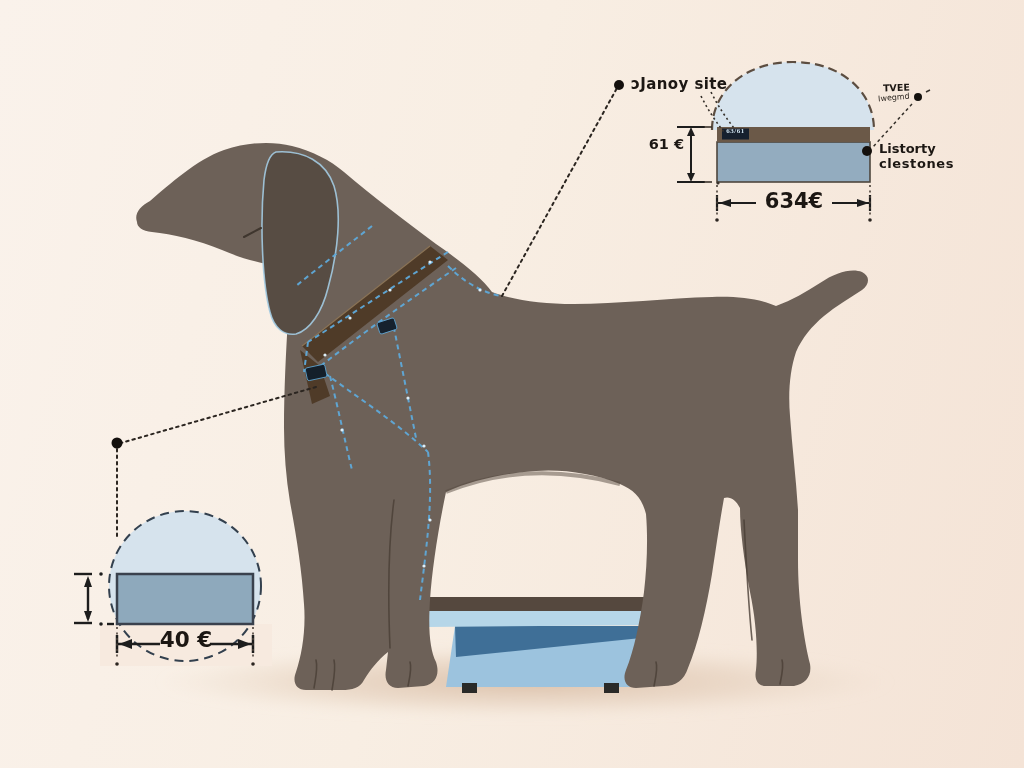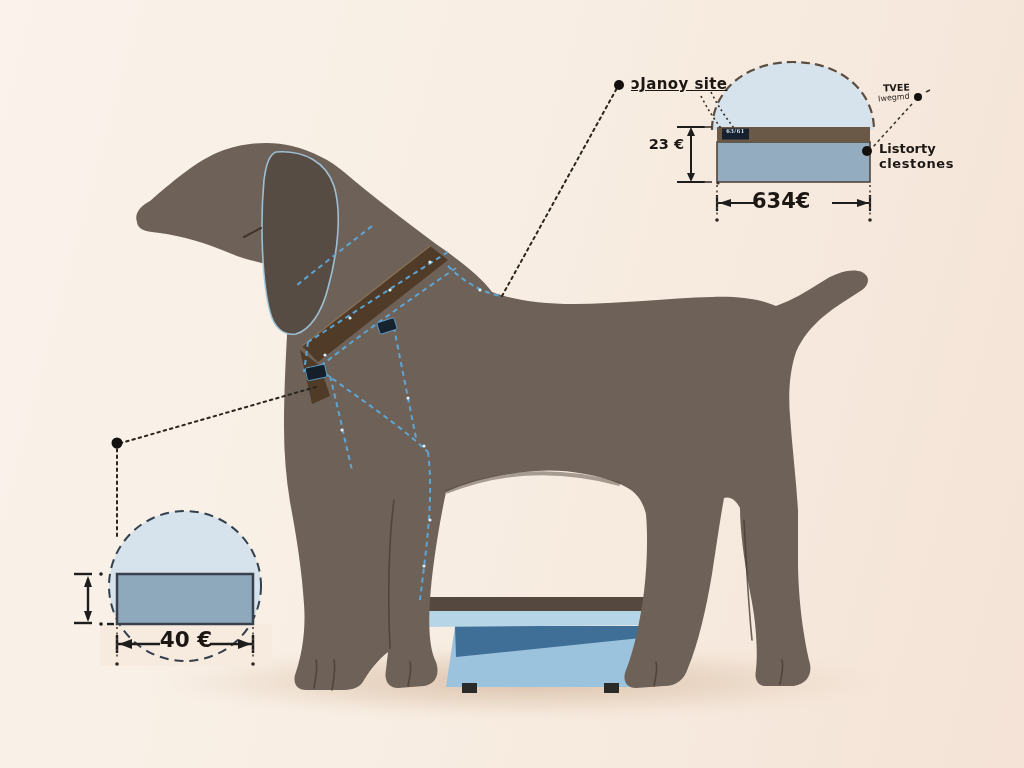--- a/index.html
+++ b/index.html
@@ -3,23 +3,23 @@
 <meta charset="utf-8">
 <style>
   html,body{margin:0;padding:0;}
   #stage{
     position:relative;width:1024px;height:768px;overflow:hidden;
     background:linear-gradient(105deg,#faf2eb 0%,#f8eee3 45%,#f4e3d6 100%);
     font-family:"DejaVu Sans",sans-serif;color:#1c1713;
   }
   #art{position:absolute;left:0;top:0;}
   .lbl{position:absolute;font-weight:bold;color:#1c1713;white-space:nowrap;}
-  .lbl-leader{left:631px;top:75px;font-size:15px;letter-spacing:.4px;text-decoration:underline;}
+  .lbl-leader{left:631px;top:75px;font-size:15px;letter-spacing:.4px;}
   .lbl-height{left:634px;top:136px;width:50px;text-align:right;font-size:14.5px;}
-  .lbl-width-top{left:752px;top:189px;width:84px;text-align:left;font-size:21px;}
+  .lbl-width-top{left:752px;top:189px;width:84px;text-align:center;font-size:21px;}
   .lbl-chip{left:721px;top:127px;width:29px;text-align:center;font-size:7px;color:#cfe2ef;letter-spacing:.5px;font-family:Liberation Serif, serif;}
   .lbl-note1{left:883px;top:82px;font-size:9.5px;transform:rotate(-2deg);}
   .lbl-note2{left:878px;top:93px;font-size:8px;font-weight:normal;transform:rotate(-5deg);color:#2e2822;}
   .lbl-side1{left:879px;top:141px;font-size:13px;}
   .lbl-side2{left:879px;top:156px;font-size:13px;letter-spacing:.6px;}
   .lbl-width-bottom{left:143px;top:627px;width:86px;text-align:center;font-size:21.5px;}
 </style>
 </head>
 <body>
 
@@ -233,21 +233,21 @@
     <g stroke="#4a4038" stroke-width="1.6" stroke-dasharray="2 3.5" fill="#2b2520">
       <line x1="117" y1="627" x2="117" y2="660"></line>
       <line x1="253" y1="627" x2="253" y2="660"></line>
       <circle cx="117" cy="664" r="1.8" stroke="none"></circle>
       <circle cx="253" cy="664" r="1.8" stroke="none"></circle>
     </g>
   </g>
 </svg>
 
   <div class="lbl lbl-leader">ɔJanoy site</div>
-  <div class="lbl lbl-height">23 €</div>
+  <div class="lbl lbl-height">61 €</div>
   <div class="lbl lbl-width-top">634€</div>
   <div class="lbl lbl-chip">63/61</div>
   <div class="lbl lbl-note1">TVEE</div>
   <div class="lbl lbl-note2">Iwegmd</div>
   <div class="lbl lbl-side1">Listorty</div>
   <div class="lbl lbl-side2">clestones</div>
   <div class="lbl lbl-width-bottom">40 €</div>
 </div>
 
 </body></html>

